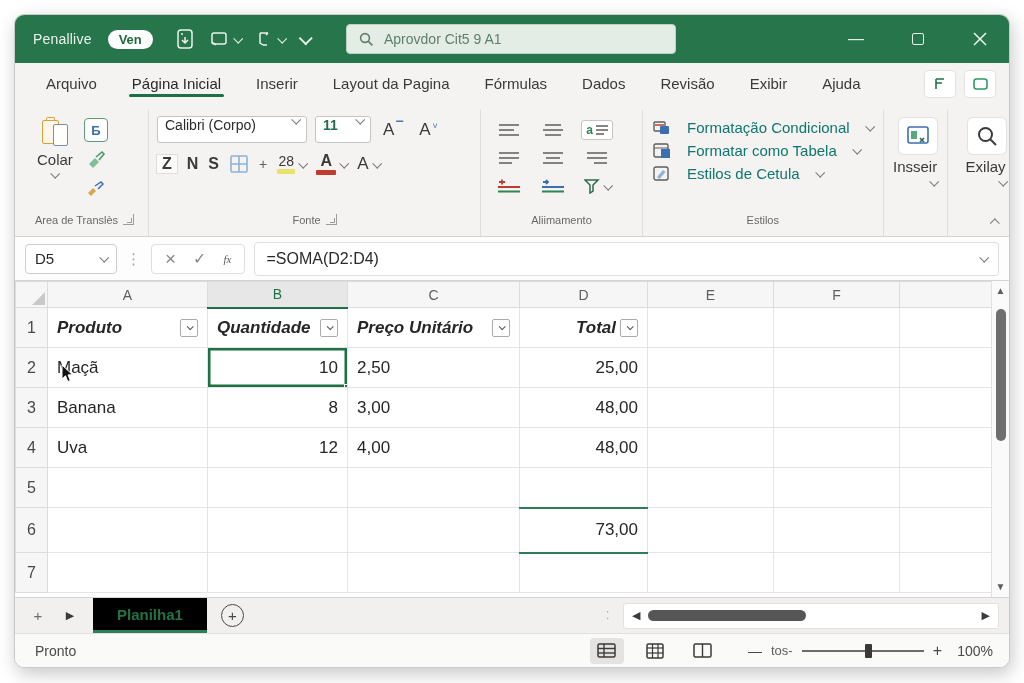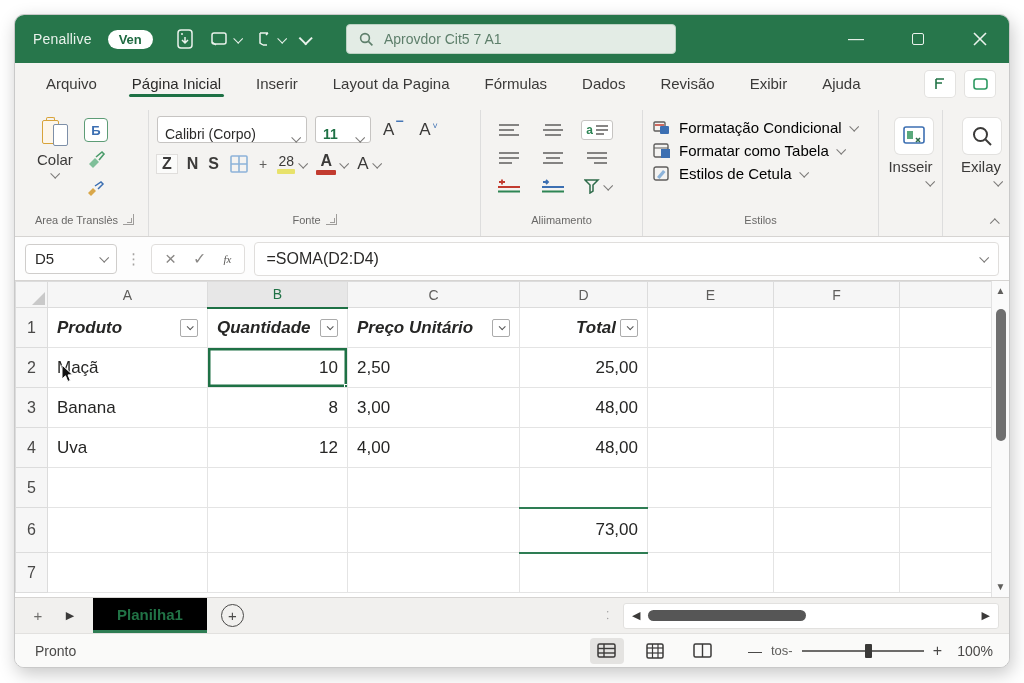--- a/index.html
+++ b/index.html
@@ -41,38 +41,38 @@
   .bigbtn { display:flex; flex-direction:column; align-items:center; justify-content:flex-start; gap:3px; padding:6px 10px 0; cursor:pointer; color:#3b3a39; font-size:15px; }
   .paste-art { position:relative; width:26px; height:30px; }
   .paste-back { position:absolute; left:0; top:2px; width:17px; height:24px; border:1.6px solid #d8a33a; border-radius:2px; background:#fdf6ea; }
   .paste-clip { position:absolute; left:4px; top:-1px; width:9px; height:5px; border:1.6px solid #d8a33a; border-bottom:none; border-radius:2px 2px 0 0; }
   .paste-front { position:absolute; right:0; top:6px; width:15px; height:22px; border:1.5px solid #7d8fa8; border-radius:2px; background:#fff; }
   .clip-minis { display:flex; flex-direction:column; gap:5px; padding-top:6px; }
   .mini-ic { width:26px; height:24px; display:flex; align-items:center; justify-content:center; cursor:pointer; }
   .pastespecial { width:24px; height:24px; border:1.6px solid #5d9c76; border-radius:4px; color:#3c6fb2; font-size:13px; font-weight:bold; display:flex; align-items:center; justify-content:center; background:#fff; }
   
   .font-row1 { display:flex; align-items:center; gap:8px; padding:4px 2px 0; }
-  .selbox { background:#fff; border:1px solid #c6c4c2; border-radius:3px; height:27px; display:flex; align-items:flex-end; padding:0 7px; gap:8px; font-size:14px; color:#2b2a29; cursor:pointer; }
+  .selbox { background:#fff; border:1px solid #c6c4c2; border-radius:3px; height:27px; display:flex; align-items:flex-start; padding:0 7px; gap:8px; font-size:14px; color:#2b2a29; cursor:pointer; }
   .font-name { width:150px; justify-content:space-between; }
   .font-size { width:56px; justify-content:space-between; color:#1e7145; font-weight:bold; }
   .fbtn { display:flex; align-items:flex-start; gap:2px; font-size:17px; color:#3b3a39; cursor:pointer; padding:0 4px; }
   .sup { font-size:9px; margin-top:1px; }
   .font-row2 { display:flex; align-items:center; gap:10px; padding:10px 2px 0; font-size:16px; color:#3b3a39; }
   .fmt { cursor:pointer; font-weight:bold; }
   .zbox { box-shadow:0 0 0 1px #e0dedc; background:#fbfbfa; padding:0 5px; }
   .stacked { display:flex; flex-direction:column; align-items:center; line-height:1; cursor:pointer; }
   .colorbar { width:18px; height:5px; margin-top:1px; border-radius:1px; }
   .withchev { display:flex; align-items:center; gap:4px; }
   .chev.gray { color:#7a7876; }
   
   .align-grid { display:grid; grid-template-columns:repeat(3, 44px); grid-auto-rows:28px; justify-items:center; align-items:center; padding-top:4px; }
   .al { cursor:pointer; display:flex; align-items:center; justify-content:center; }
   
   .styles-col { display:flex; flex-direction:column; gap:6px; padding:7px 4px 0; }
-  .stylebtn { display:flex; align-items:center; gap:8px; font-size:15px; color:#000000; cursor:pointer; white-space:nowrap; }
+  .stylebtn { display:flex; align-items:center; gap:16px; font-size:15px; color:#0f766e; cursor:pointer; white-space:nowrap; }
   
   .tallbtn { display:flex; flex-direction:column; align-items:flex-end; gap:4px; padding-top:6px; font-size:15px; color:#3b3a39; cursor:pointer; }
   .tall-ic { width:38px; height:36px; background:#fff; border-radius:5px; box-shadow:0 0 0 1px #e3e2e0; display:flex; align-items:center; justify-content:center; }
   .ribbon-collapse { position:absolute; right:10px; bottom:6px; color:#7a7876; cursor:pointer; }
   .chev.up { transform:rotate(-135deg) translateY(-1px); }
   
   .formulabar { height:44px; background:#fdfdfd; border-bottom:1px solid #d6d4d2; display:flex; align-items:center; padding:0 10px; gap:9px; flex:none; }
   .namebox { width:92px; height:30px; border:1px solid #cfcdcb; border-radius:4px; background:#fff; display:flex; align-items:center; justify-content:space-between; padding:0 9px; font-size:15px; color:#2b2a29; cursor:pointer; }
   .dots { color:#a5a3a1; font-size:15px; letter-spacing:1px; }
   .fx-box { height:30px; border:1px solid #e0dedc; border-radius:4px; background:#fff; display:flex; align-items:center; gap:17px; padding:0 13px; color:#8a8886; font-size:16px; }
@@ -164,21 +164,21 @@
         <span class="btn">
           <i class="chev big"></i>
         </span>
       </div>
     </div>
     <div class="searchbox">
       <svg width="15" height="15" viewBox="0 0 15 15" fill="none" stroke="#5e7f6b" stroke-width="1.6">
         <circle cx="6" cy="6" r="4.4"></circle>
           <line x1="9.4" y1="9.4" x2="13.4" y2="13.4"></line>
       </svg>
-      <span>Aprovdor Cit5 7 A1</span>
+      <span>Aprovdor Cit5 9 A1</span>
     </div>
     <div class="tb-right">
       <span class="winctl">—</span>
       <span class="winctl">
           <span class="maxbox"></span>
         </span>
       <span class="winctl">
         <svg width="14" height="14" viewBox="0 0 14 14" stroke="#eaf2ec" stroke-width="1.6">
             <line x1="1" y1="1" x2="13" y2="13"></line>
             <line x1="13" y1="1" x2="1" y2="13"></line>

